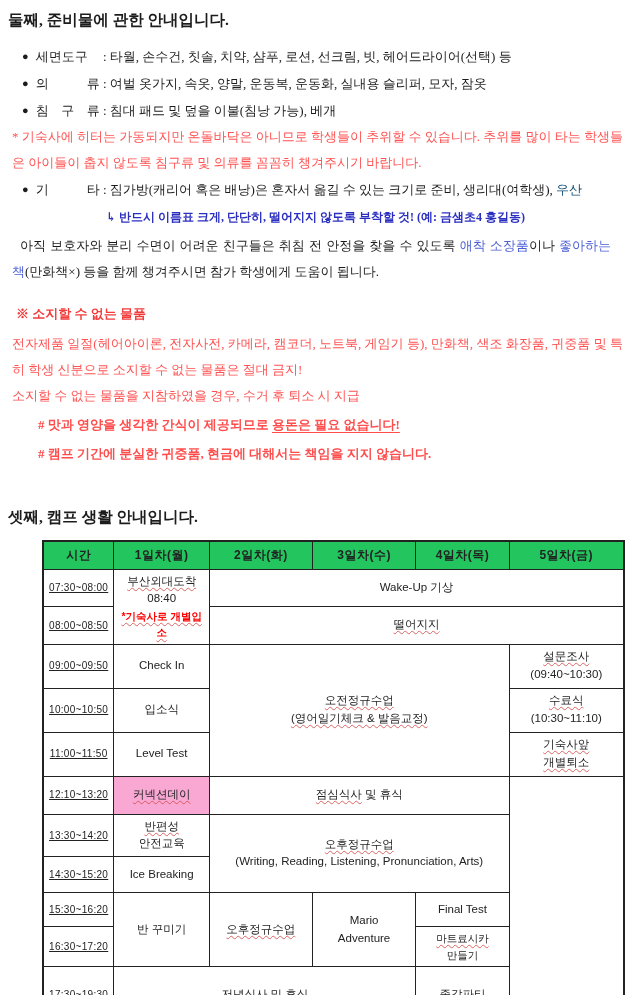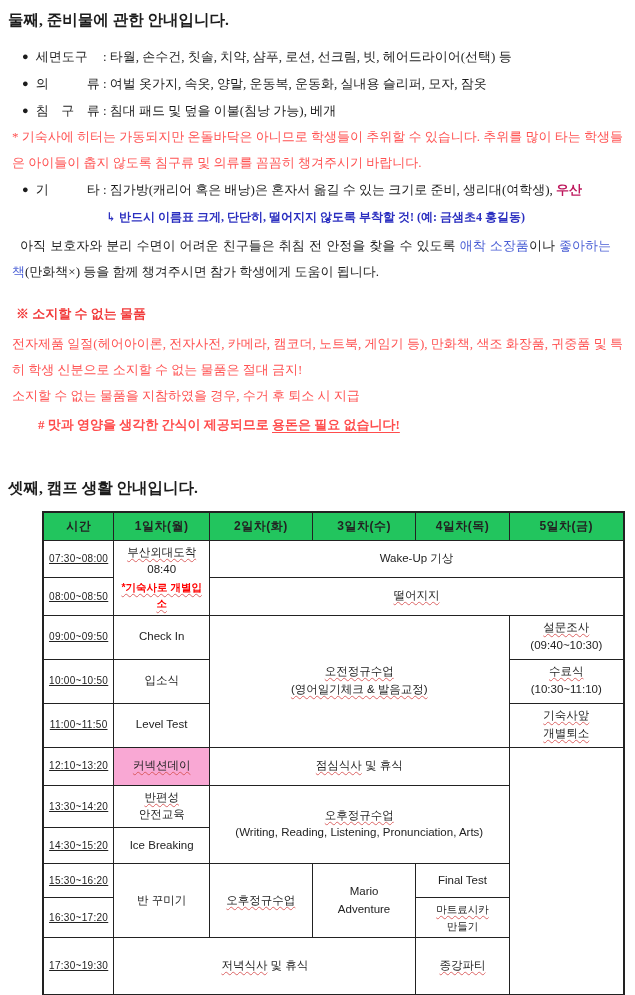--- a/index.html
+++ b/index.html
@@ -16,21 +16,21 @@
   .sec-title {
     font-size: 15.5px; font-weight: bold; margin: 4px 0 12px 0;
   }
   .bullet-line {
     margin: 0 0 0 14px; line-height: 26px; text-align: justify; padding-right: 4px;
   }
   .bullet-dot { margin-right: 7px; font-size: 11px; vertical-align: 1px; }
   .lbl { display: inline-block; width: 64px; text-align: justify; text-align-last: justify; }
   .red  { color: #ff5252; }
   .redpara { line-height: 26px; text-align: justify; margin: 0 2px 0 4px; }
-  .umbrella { color: #be185d; font-weight: bold; }
+  .umbrella { color: #0c4a6e; font-weight: normal; }
   .blue-note {
     color: #2b2fc0; font-weight: bold; font-size: 12px;
     margin: 2px 0 4px 98px; line-height: 24px;
   }
   .para {
     line-height: 26px; text-align: justify; margin: 2px 14px 0 4px; text-indent: 8px;
   }
   .bluetxt { color: #4a5fd5; }
   .proh-title { color: #f23c3c; font-weight: bold; margin: 16px 0 4px 8px; line-height: 26px; }
   .hash-line { color: #ff4d4d; font-weight: bold; margin: 2px 0 2px 30px; line-height: 27px; }
@@ -89,20 +89,21 @@
     <span>아직 보호자와 분리 수면이 어려운 친구들은 취침 전 안정을 찾을 수 있도록 </span><span class="bluetxt">애착 소장품</span><span>이나 </span><span class="bluetxt">좋아하는 책</span><span>(만화책×) 등을 함께 챙겨주시면 참가 학생에게 도움이 됩니다.</span>
   </div>
 
   <div class="proh-title">※ 소지할 수 없는 물품</div>
   <div class="redpara red">전자제품 일절(헤어아이론, 전자사전, 카메라, 캠코더, 노트북, 게임기 등), 만화책, 색조 화장품, 귀중품 및 특히 학생 신분으로 소지할 수 없는 물품은 절대 금지!</div>
   <div class="redpara red">소지할 수 없는 물품을 지참하였을 경우, 수거 후 퇴소 시 지급</div>
 
   <div class="hash-line">
     <span># 맛과 영양을 생각한 간식이 제공되므로 </span><span class="snack-ul">용돈은 필요 없습니다!</span>
   </div>
+  <div class="hash-line"># 캠프 기간에 분실한 귀중품, 현금에 대해서는 책임을 지지 않습니다.</div>
 
   <div class="sec3-gap"></div>
 
   <div class="sec-title">셋째, 캠프 생활 안내입니다.</div>
 
   <table class="sched">
     <colgroup>
       <col style="width:71px">
         <col style="width:97px">
         <col style="width:105px">

